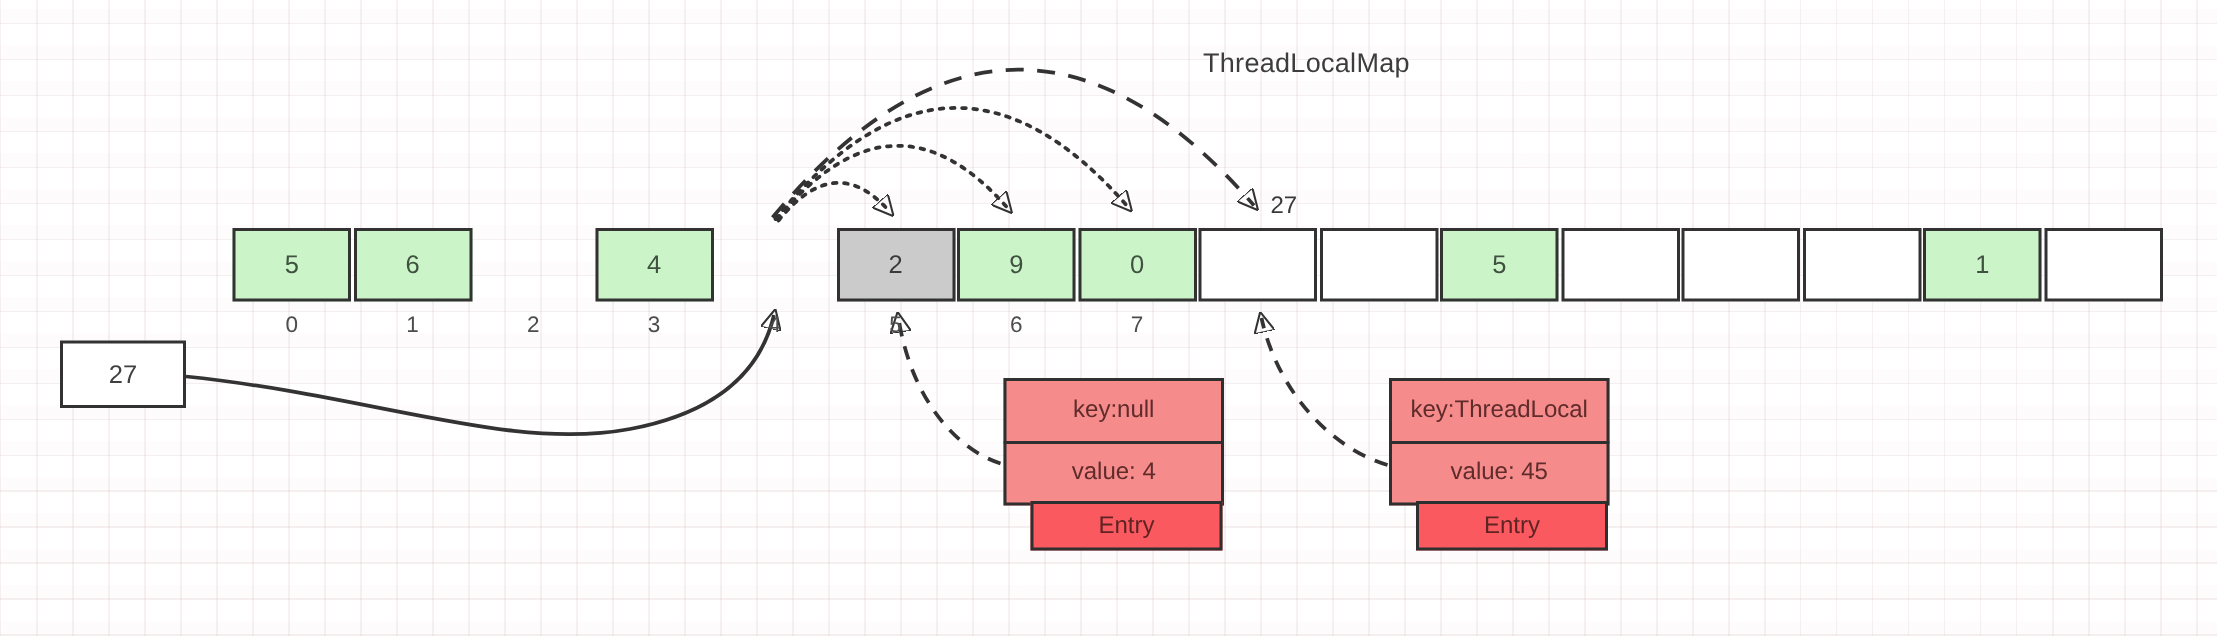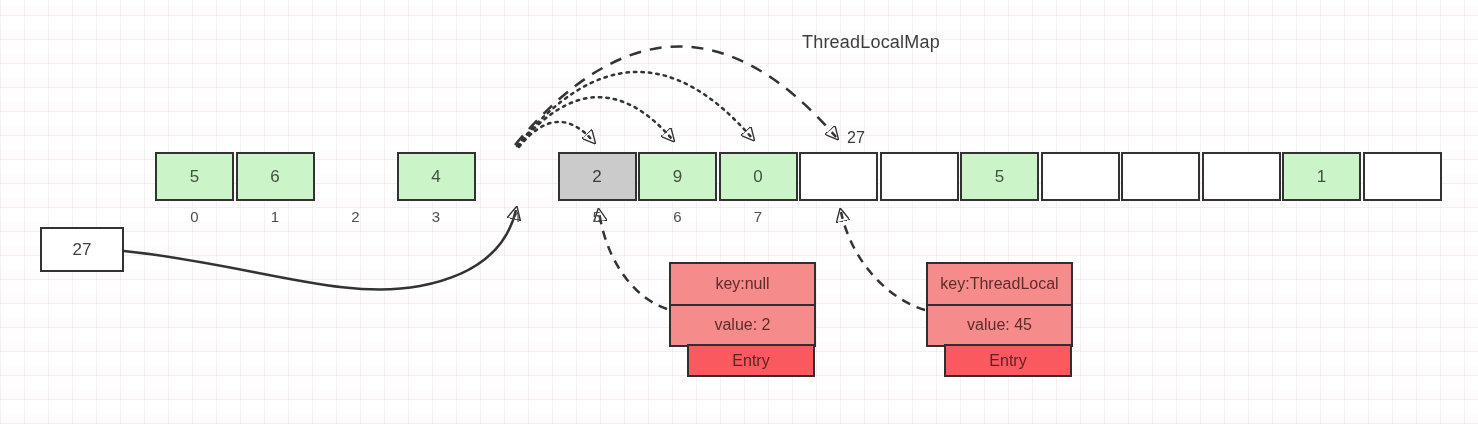--- a/index.html
+++ b/index.html
@@ -34,21 +34,21 @@
     position:absolute; left:40px; top:227px; width:84px; height:45px; box-sizing:border-box;
     background:#ffffff; border:2.5px solid #323232;
     display:flex; align-items:center; justify-content:center;
     font-size:17px; color:#3f3f3f;
   }
   
   .probe-label{
     position:absolute; left:847px; top:129px; font-size:16px; color:#3a3a3a;
   }
   
-  .entry-card{ position:absolute; top:262px; width:164px;text-align:center; }
+  .entry-card{ position:absolute; top:252px; width:164px;text-align:center; }
   .card-row{
     box-sizing:border-box; width:147px; height:44px; border:2.5px solid #2f2f2f;
     background:var(--cardtop,#f68b8b); display:flex; align-items:center; justify-content:center;
     font-size:16px; color:#5f2b2b;
   }
   .card-row.val{ height:43px; margin-top:-2.5px; }
   .card-footer{
     box-sizing:border-box; width:128px; height:33px; margin:-2.5px auto 8px auto;
     border:2.5px solid #2f2f2f; background:var(--cardfoot,#fa5a5f);
     display:flex; align-items:center; justify-content:center;
@@ -137,21 +137,21 @@
     </div>
 
   <div class="probe-label">27</div>
 
   <div class="incoming-box">
     <span>27</span>
   </div>
 
   <div class="entry-card" style="left:669px">
     <div class="card-row key">key:null</div>
-    <div class="card-row val">value: 2</div>
+    <div class="card-row val">value: 4</div>
     <div class="card-footer">Entry</div>
   </div>
 
   <div class="entry-card" style="left:926px">
     <div class="card-row key">key:ThreadLocal</div>
     <div class="card-row val">value: 45</div>
     <div class="card-footer">Entry</div>
   </div>
 
 </div>

